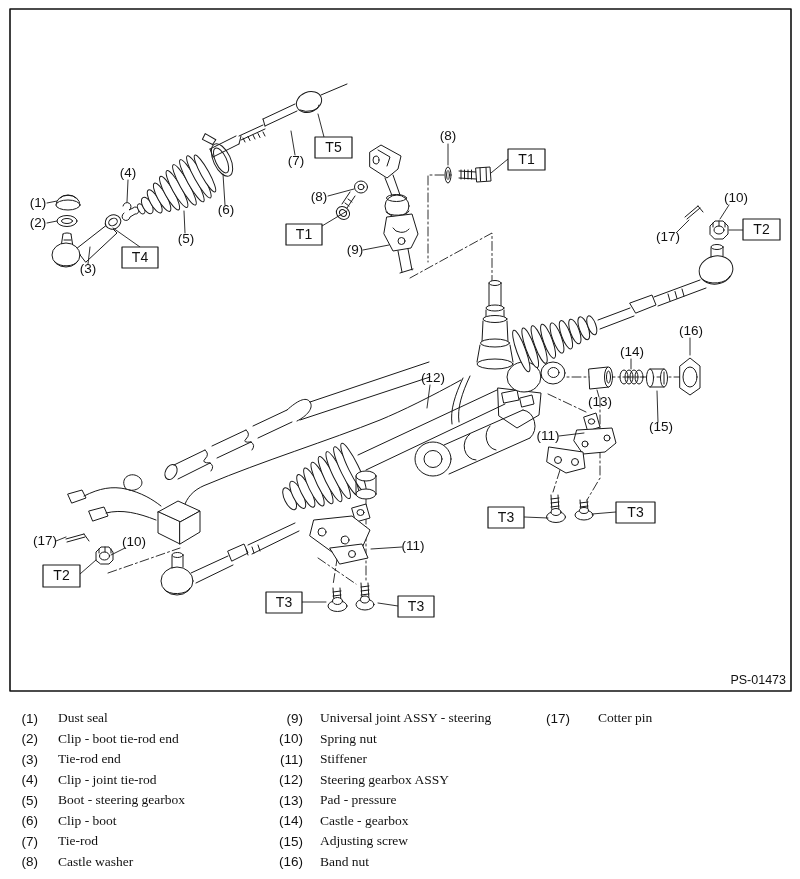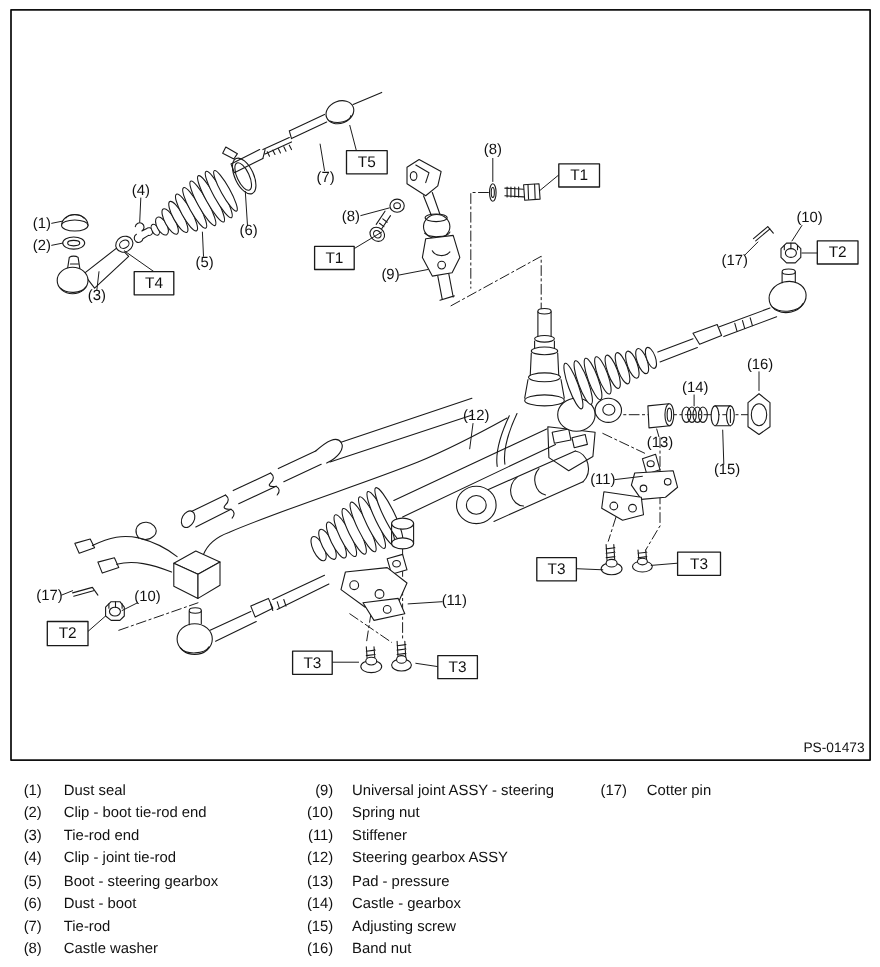--- a/index.html
+++ b/index.html
@@ -12,23 +12,23 @@
   .legend { position:absolute; left:0; top:708px; width:800px; }
   .legend-col { position:absolute; top:0; }
   .col1 { left:0; }
   .col2 { left:261px; }
   .col3 { left:528px; }
   .legend-row { height:20.5px; display:flex; align-items:center; font-size:13.5px; white-space:nowrap; }
   .lnum { display:inline-block; flex:none; text-align:right; }
   .col1 .lnum { width:38px; }
   .col2 .lnum { width:42px; }
   .col3 .lnum { width:42px; }
-  .llabel { margin-left:20px; }
+  .llabel { margin-left:20px;font-family:Liberation Serif, serif; }
   .col2 .llabel { margin-left:17px; }
-  .col3 .llabel { margin-left:18px; }
+  .col3 .llabel { margin-left:28px; }
 </style>
 </head>
 <body>
 
 <div class="page">
 
 <svg width="800" height="700" viewBox="0 0 800 700" fill="none" stroke="#1a1a1a" stroke-width="1" stroke-linecap="round" stroke-linejoin="round">
 
   <rect x="10" y="9" width="781" height="682" fill="#fff" stroke="#111" stroke-width="1.6"></rect>
 
@@ -427,21 +427,21 @@
     <div class="legend-row">
           <span class="lnum">(4)</span>
           <span class="llabel">Clip - joint tie-rod</span>
         </div>
     <div class="legend-row">
           <span class="lnum">(5)</span>
           <span class="llabel">Boot - steering gearbox</span>
         </div>
     <div class="legend-row">
           <span class="lnum">(6)</span>
-          <span class="llabel">Dust - boot</span>
+          <span class="llabel">Clip - boot</span>
         </div>
     <div class="legend-row">
           <span class="lnum">(7)</span>
           <span class="llabel">Tie-rod</span>
         </div>
     <div class="legend-row">
           <span class="lnum">(8)</span>
           <span class="llabel">Castle washer</span>
         </div>
   </div>

